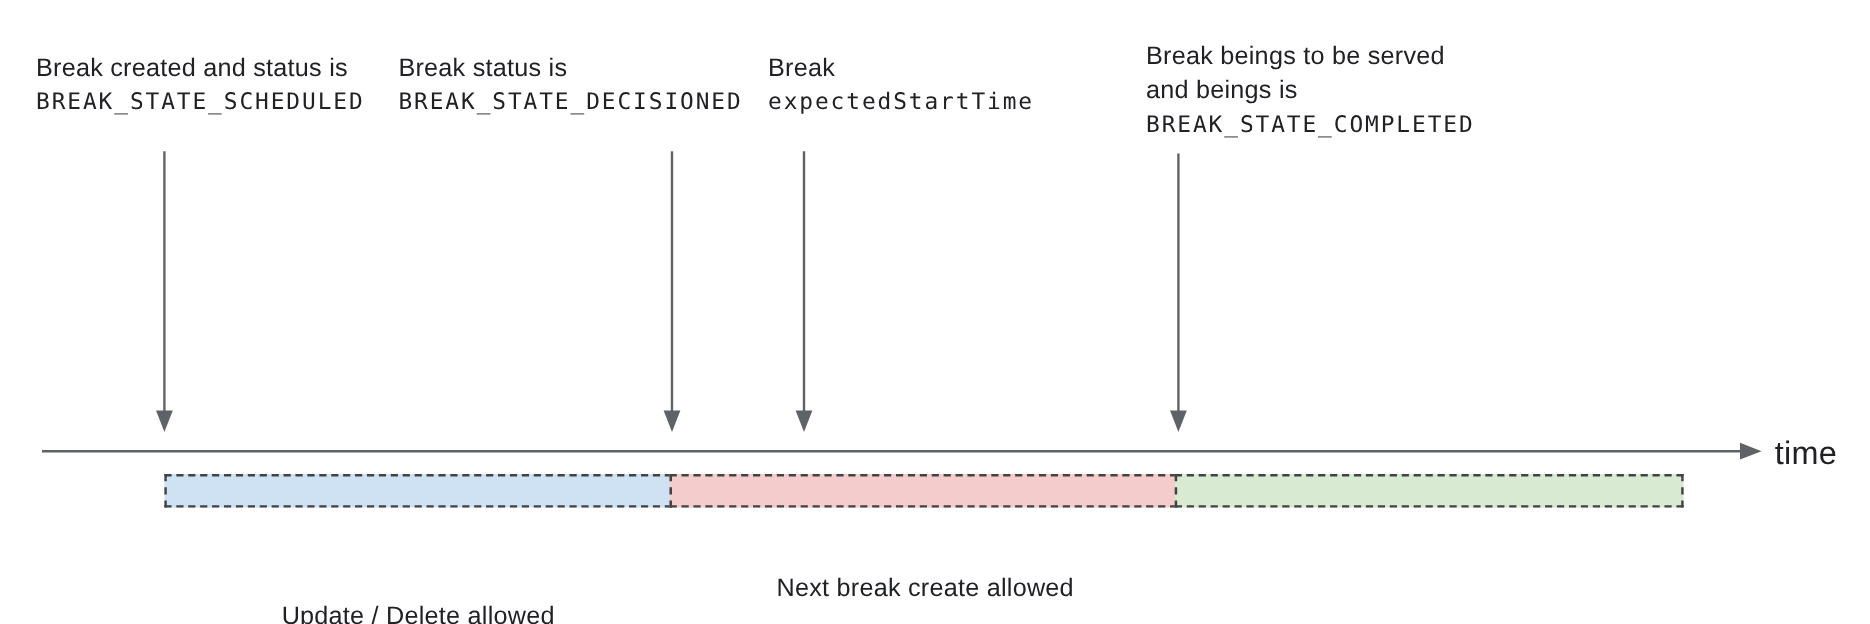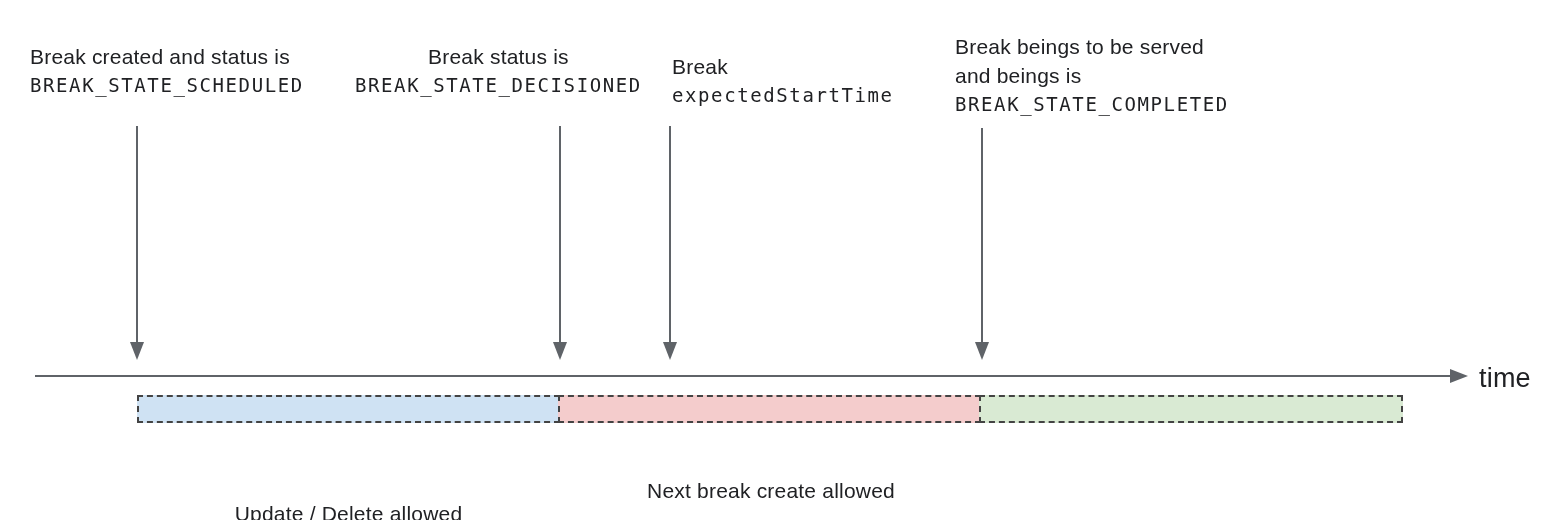--- a/index.html
+++ b/index.html
@@ -73,26 +73,26 @@
 </head>
 <body>
 
 <div class="canvas">
 
   <div class="ann" style="left:30px; top:42px;">
     <div>Break created and status is</div>
     <div class="ann-code">BREAK_STATE_SCHEDULED</div>
   </div>
 
-  <div class="ann" style="left:355px; top:42px;text-align:center;">
+  <div class="ann" style="left:332px; top:42px;">
     <div>Break status is</div>
     <div class="ann-code">BREAK_STATE_DECISIONED</div>
   </div>
 
-  <div class="ann" style="left:672px; top:42px;margin-top:10px;">
+  <div class="ann" style="left:640px; top:42px;">
     <div>Break</div>
     <div class="ann-code">expectedStartTime</div>
   </div>
 
   <div class="ann" style="left:931px; top:32px;margin-left:24px;">
     <div>Break beings to be served</div>
     <div>and beings is</div>
     <div class="ann-code">BREAK_STATE_COMPLETED</div>
   </div>
 

